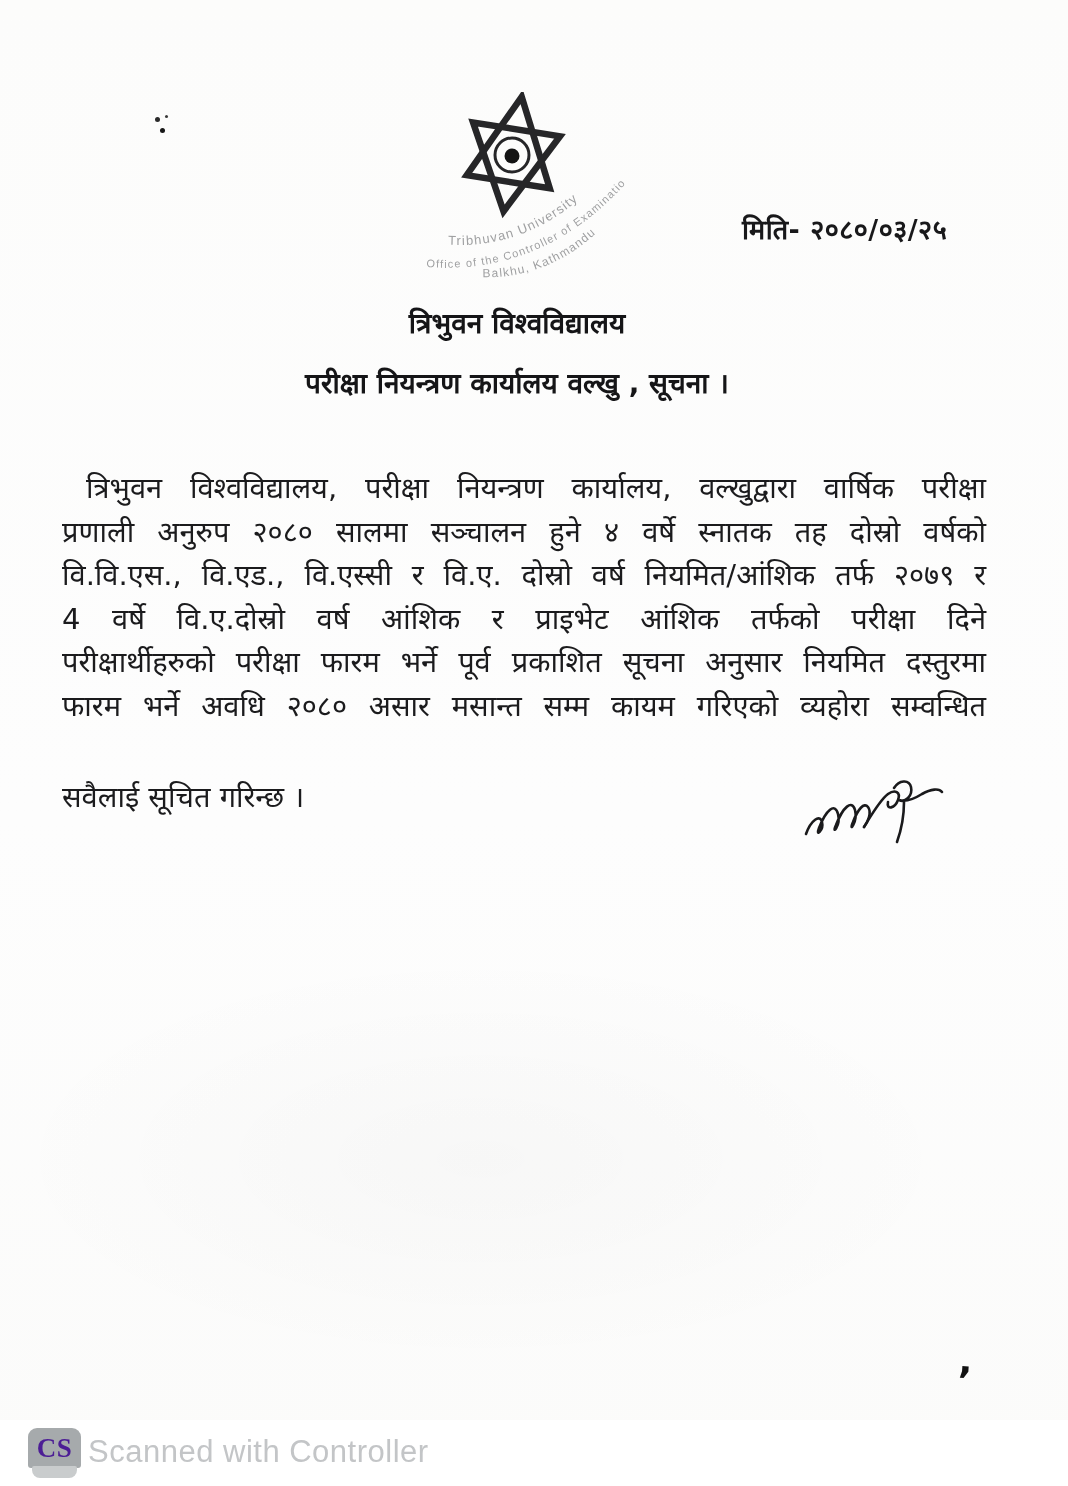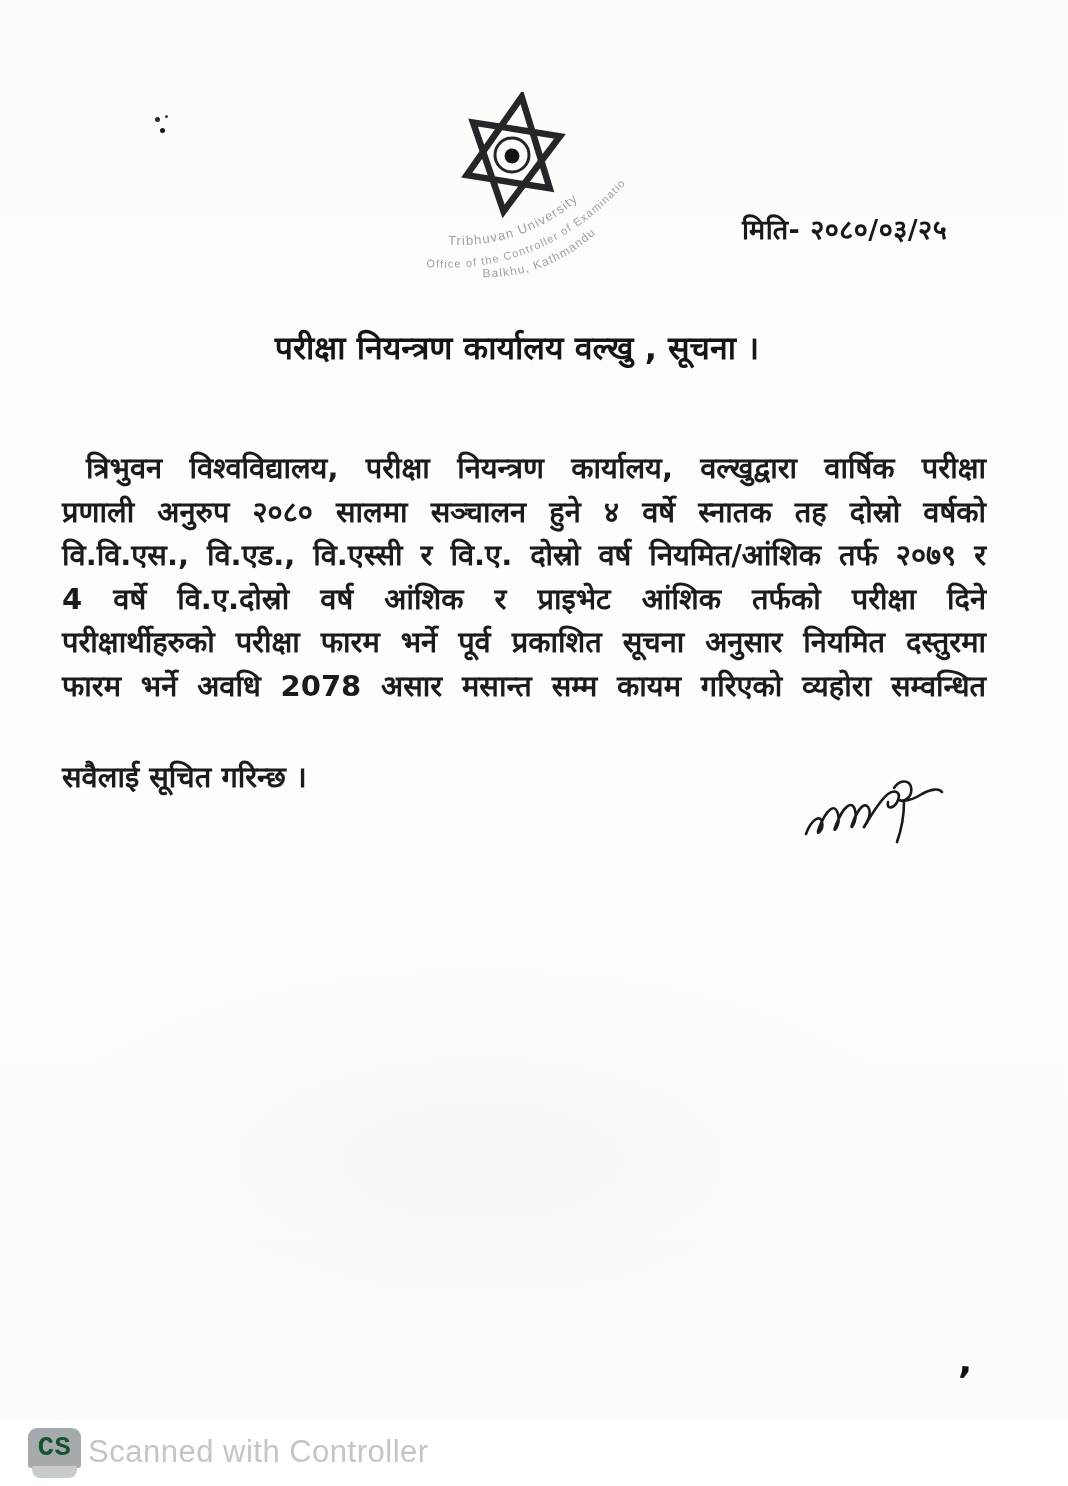--- a/index.html
+++ b/index.html
@@ -47,29 +47,29 @@
     font-size: 27px;
     font-weight: 600;
     letter-spacing: 0.5px;
     white-space: nowrap;
     color: #18181a;
   }
 
   
   .heading-block { position: absolute; left: 0; top: 303px; width: 1034px; text-align: center; }
   .title-1 { font-size: 28px; font-weight: 700; color: #151517; }
-  .title-2 { margin-top: 22px; font-size: 32px; font-weight: 700; color: #151517; }
+  .title-2 { margin-top: 22px; font-size: 28px; font-weight: 700; color: #151517; }
 
   
   .body-block {
     position: absolute;
-    left: 62px; top: 448px;
+    left: 62px; top: 468px;
     width: 924px;
     font-size: 29px;
-    font-weight: 700;
+    font-weight: 400;
     color: #1b1b1d;
   }
   .body-line {
     height: 43.5px;
     line-height: 40px;
     text-align: justify;
     text-align-last: justify;
     white-space: normal;
   }
   .body-line.first { padding-left: 24px; }
@@ -92,24 +92,24 @@
     left: 0; bottom: 0;
     width: 1068px; height: 66px;
     background: #ffffff;
   }
   .cs-badge { position: absolute; left: 28px; top: 8px; width: 53px; height: 50px; }
   .cs-badge .cs-box {
     position: absolute; left: 0; right: 0; top: 0; bottom: 10px;
     background: #a6aaac;
     border-radius: 9px 9px 3px 3px;
     display: flex; align-items: center; justify-content: center;
-    font-family: Liberation Mono, monospace;
+    font-family: Liberation Serif, serif;
     font-weight: bold;
     font-size: 27px;
-    color: #14532d;
+    color: #4c1d95;
     letter-spacing: 0.5px;
   }
   .cs-badge .cs-tab {
     position: absolute; left: 4px; right: 4px; bottom: 0; height: 12px;
     background: #c9cccd;
     border-radius: 2px 2px 8px 8px;
   }
   .footer-text {
     position: absolute; left: 88px; top: 14px;
     font-family: "Liberation Sans", sans-serif;
@@ -146,30 +146,31 @@
         <text><textPath href="#arc1" startOffset="6%">Tribhuvan University</textPath></text>
         <text font-size="11"><textPath href="#arc2" startOffset="2%">Office of the Controller of Examinations</textPath></text>
         <text font-size="12"><textPath href="#arc3" startOffset="8%">Balkhu, Kathmandu</textPath></text>
       </g>
     </svg>
   </div>
 
   <div class="date-line">मिति- २०८०/०३/२५</div>
 
   <div class="heading-block">
+    <div class="title-1">त्रिभुवन विश्वविद्यालय</div>
     <div class="title-2">परीक्षा नियन्त्रण कार्यालय वल्खु , सूचना ।</div>
   </div>
 
   <div class="body-block">
     <div class="body-line first">त्रिभुवन विश्वविद्यालय, परीक्षा नियन्त्रण कार्यालय, वल्खुद्वारा वार्षिक परीक्षा</div>
     <div class="body-line">प्रणाली अनुरुप २०८० सालमा सञ्चालन हुने ४ वर्षे स्नातक तह दोस्रो वर्षको</div>
     <div class="body-line">वि.वि.एस., वि.एड., वि.एस्सी र वि.ए. दोस्रो वर्ष नियमित/आंशिक तर्फ २०७९ र</div>
     <div class="body-line">4 वर्षे वि.ए.दोस्रो वर्ष आंशिक र प्राइभेट आंशिक तर्फको परीक्षा दिने</div>
     <div class="body-line">परीक्षार्थीहरुको परीक्षा फारम भर्ने पूर्व प्रकाशित सूचना अनुसार नियमित दस्तुरमा</div>
-    <div class="body-line">फारम भर्ने अवधि 2078 असार मसान्त सम्म कायम गरिएको व्यहोरा सम्वन्धित</div>
+    <div class="body-line">फारम भर्ने अवधि २०८० असार मसान्त सम्म कायम गरिएको व्यहोरा सम्वन्धित</div>
     <div class="body-line last">सवैलाई सूचित गरिन्छ ।</div>
   </div>
 
   <div class="signature-block">
     <svg class="signature-svg" viewBox="0 0 150 78">
       <g fill="none" stroke="#1a1a1c" stroke-width="2.6" stroke-linecap="round">
         <path d="M 8,62 C 13,48 22,42 24,50 C 26,58 17,66 21,56 C 28,38 37,30 40,42 C 43,54 33,64 38,53 C 45,35 54,27 57,38 C 60,50 50,62 55,50 C 60,37 66,30 70,35 C 74,40 70,50 66,55"></path>
         <path d="M 66,55 C 74,42 82,28 90,22 C 97,17 103,20 100,28 C 97,36 88,39 90,30"></path>
         <path d="M 96,16 C 101,8 111,7 113,15 C 115,24 107,31 101,28 C 107,30 116,27 124,22 C 133,17 141,16 144,20"></path>
         <path d="M 106,30 C 106,42 104,56 99,70"></path>

